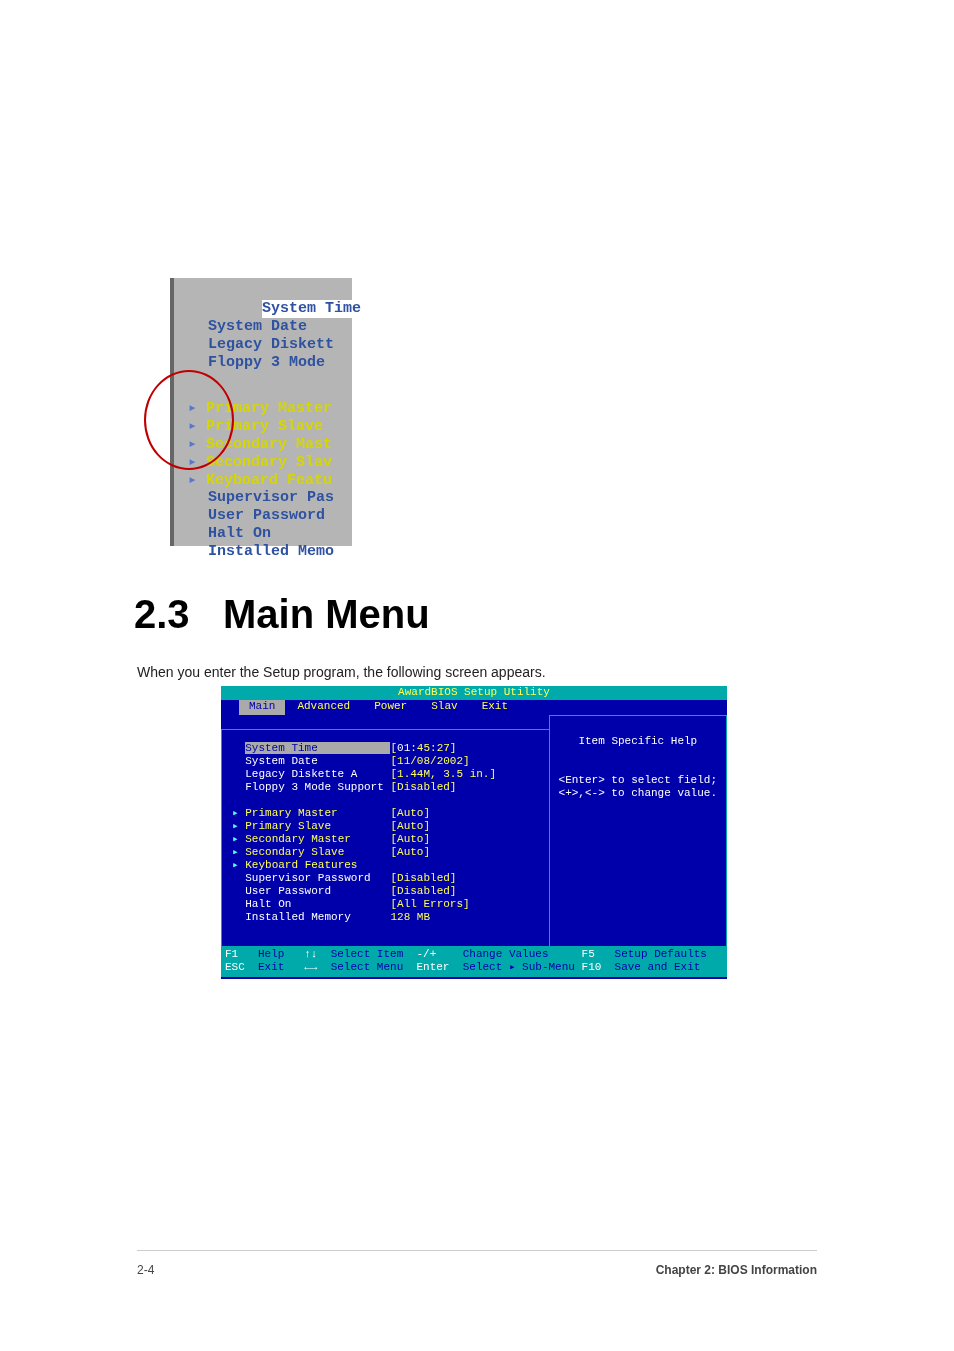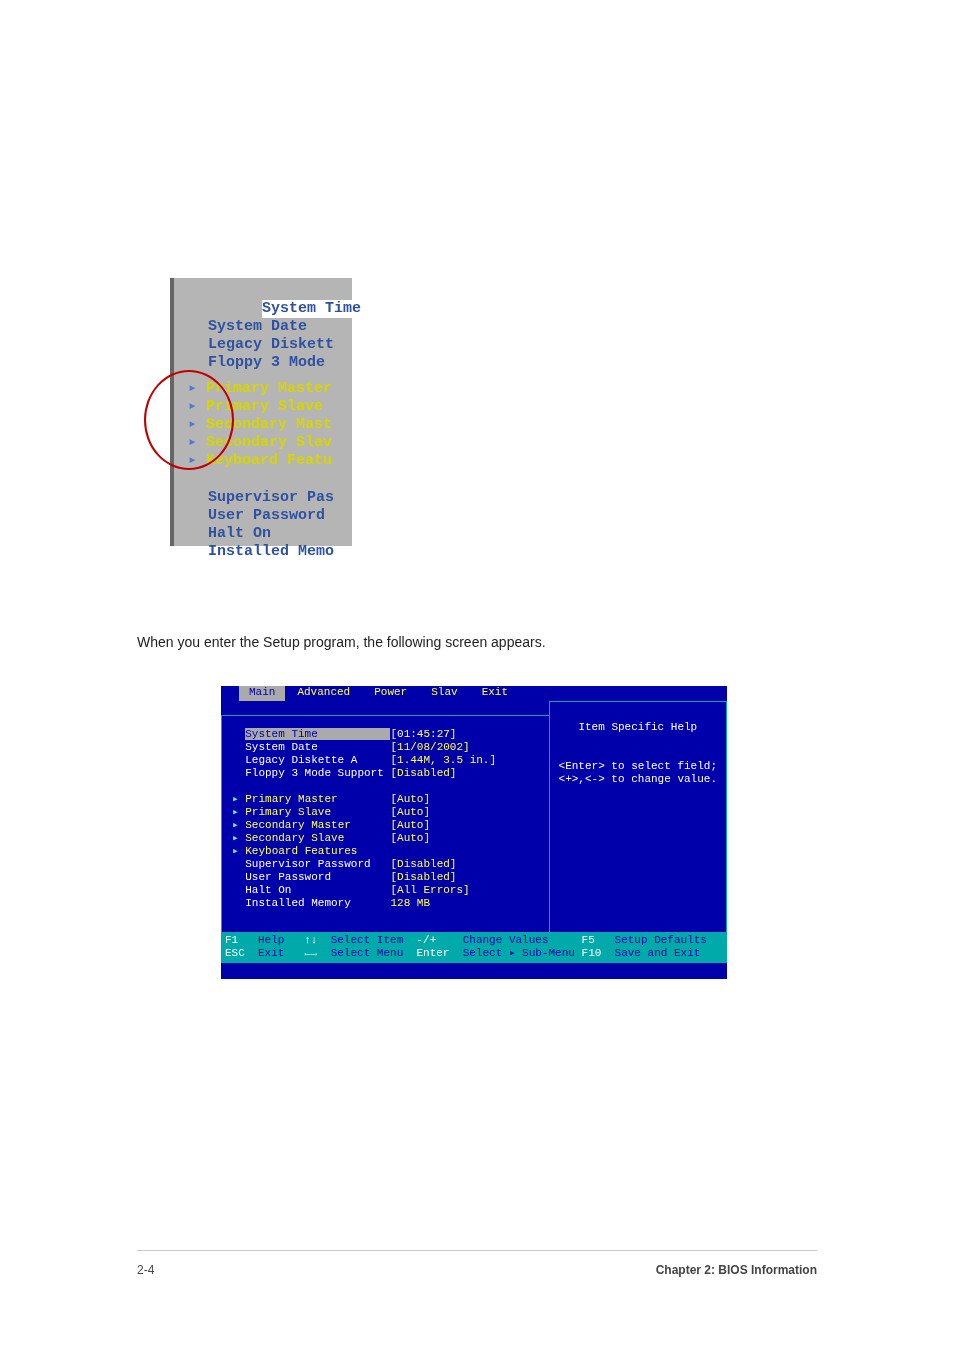--- a/index.html
+++ b/index.html
@@ -28,21 +28,21 @@
     border-left: 4px solid #666;
     overflow: visible;
     font-family: "Courier New", monospace;
     font-weight: bold;
     font-size: 15px;
     line-height: 18px;
     margin-left: 28px;
   }
   .snippet .group1 { position:absolute; left:34px; top:4px; color:#2f52a0; white-space: pre; }
   .snippet .group1 .sel { background:#fff; color:#2f52a0; display:inline-block; }
-  .snippet .group2 { position:absolute; left:14px; top:84px; white-space: pre; }
+  .snippet .group2 { position:absolute; left:14px; top:104px; white-space: pre; }
   .snippet .group3 { position:absolute; left:34px; top:193px; color:#2f52a0; white-space: pre; }
   .snippet .tri { color:#5577cc; }
   .snippet .yl  { color:#d6d600; }
   .redcircle {
     position:absolute;
     left:-30px; top:92px;
     width:86px; height:96px;
     border:2px solid #c00000;
     border-radius:50%;
   }
@@ -168,24 +168,28 @@
     </div>
     <div class="group3">
 <span>Supervisor Pas</span>
 <span>User Password</span>
 <span>Halt On</span>
 <span>Installed Memo</span>
     </div>
     <div class="redcircle"></div>
   </div>
 
-
-  <div style="position:absolute; left:137px; top:634px; font-size:14px; color:#222;">When you enter the Setup program, the following screen appears.</div>
+  <div class="heading">
+    <span>2.3</span>&nbsp;&nbsp;&nbsp;<span>Main Menu</span>
+  </div>
+
+  <div style="position:absolute; left:137px; top:664px; font-size:14px; color:#222;">When you enter the Setup program, the following screen appears.</div>
 
   <div class="bios">
+    <div class="bios-title">AwardBIOS Setup Utility</div>
     <div class="bios-menubar">
       <span style="width:18px;"></span>
       <span class="tab selected">Main</span>
       <span class="tab">Advanced</span>
       <span class="tab">Power</span>
       <span class="tab">Slav</span>
       <span class="tab">Exit</span>
     </div>
     <div class="bios-body">
       <div class="bios-left" id="bios-items">  <span class="sel-row">System Time           </span><span class="yellow">[<span class="highlight-val">01</span>:45:27]</span>

